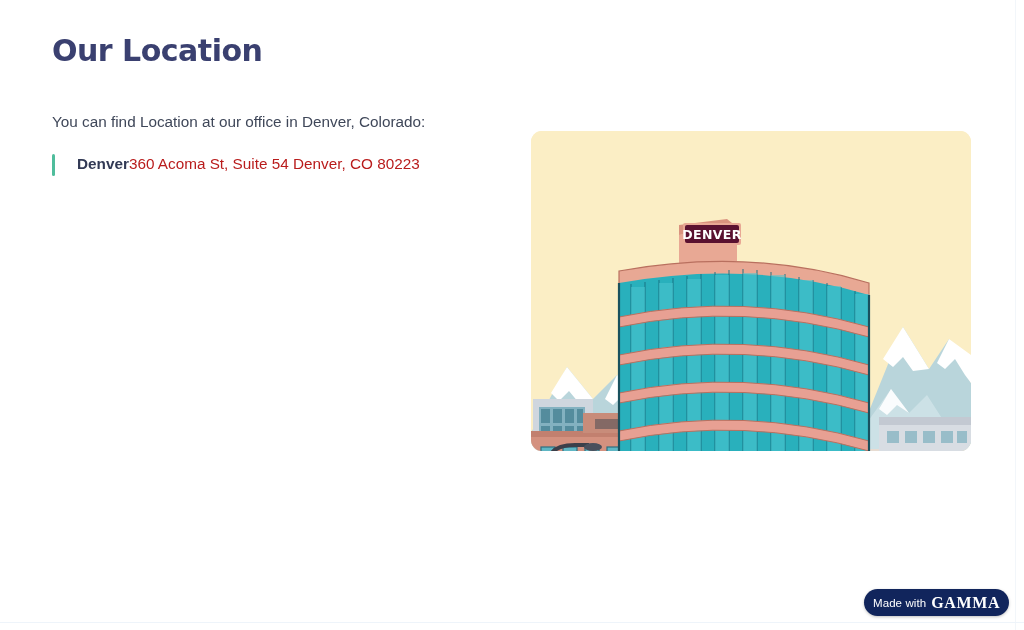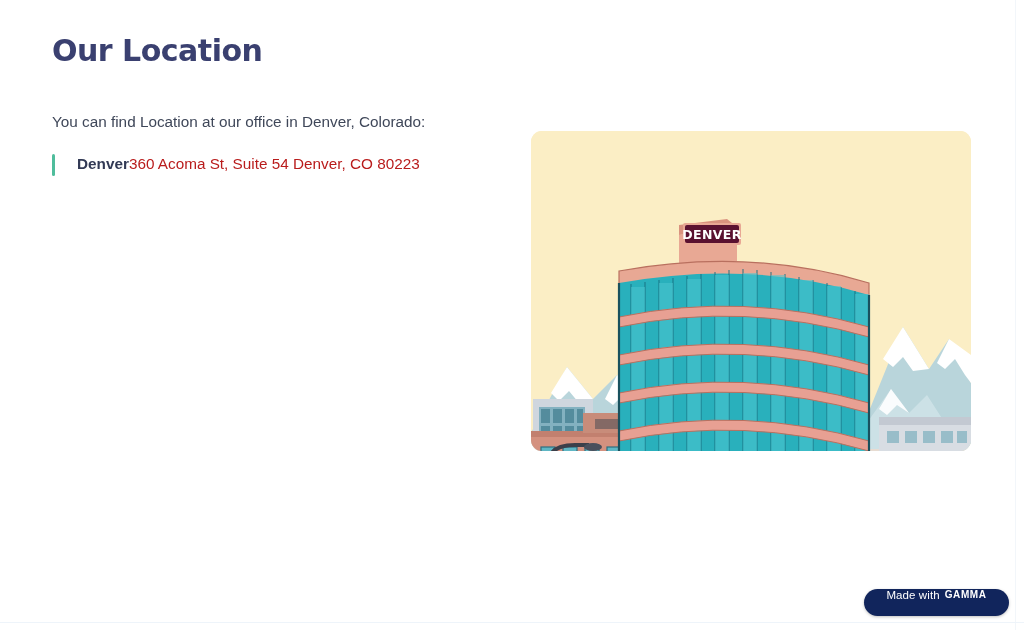--- a/index.html
+++ b/index.html
@@ -103,34 +103,34 @@
   
   .gamma-badge {
     position: absolute;
     left: 864px;
     top: 589px;
     width: 145px;
     height: 27px;
     background: #11255c;
     border-radius: 14px;
     display: flex;
-    align-items: flex-start;
+    align-items: center;
     justify-content: center;
     gap: 5px;
     box-shadow: 0 1px 3px rgba(0,0,0,0.25);
   }
   .gamma-made {
     font-size: 11.5px;
     color: #ffffff;
     font-weight: 400;
     letter-spacing: 0.1px;
   }
   .gamma-word {
-    font-family: Liberation Sans, sans-serif;
-    font-size: 10px;
+    font-family: Liberation Serif, serif;
+    font-size: 16px;
     color: #ffffff;
     font-weight: 700;
     letter-spacing: 0.6px;
   }
 </style>
 </head>
 <body>
 
 <div class="slide">
 

